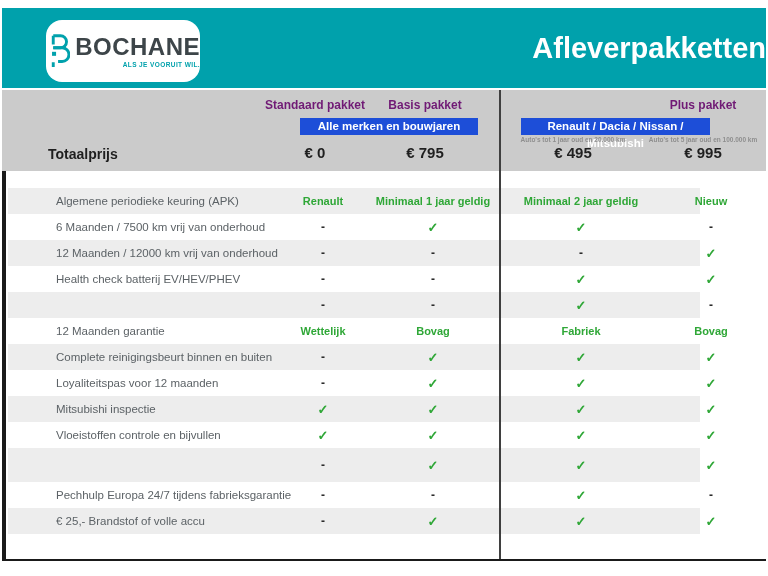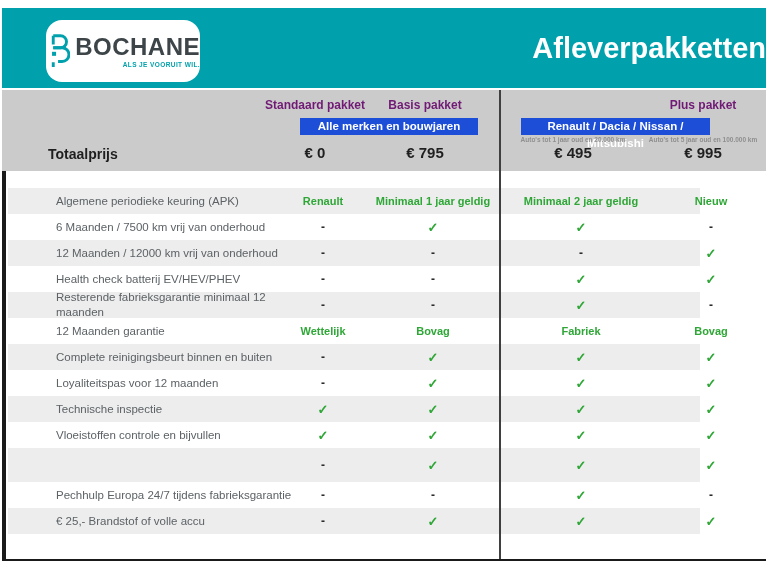--- a/index.html
+++ b/index.html
@@ -116,21 +116,20 @@
         <span class="cell v3 check">✓</span>
       </div>
       <div class="row">
     <span class="rlabel">Health check batterij EV/HEV/PHEV</span>
   <span class="cell v0 dash">-</span>
         <span class="cell v1 dash">-</span>
         <span class="cell v2 check">✓</span>
         <span class="cell v3 check">✓</span>
       </div>
       <div class="row alt">
-    <span class="rlabel">Resterende fabrieksgarantie minimaal 12 maanden</span>
   <span class="cell v0 dash">-</span>
         <span class="cell v1 dash">-</span>
         <span class="cell v2 check">✓</span>
         <span class="cell v3 dash">-</span>
       </div>
       <div class="row">
     <span class="rlabel">12 Maanden  garantie</span>
   <span class="cell v0 txt">Wettelijk</span>
         <span class="cell v1 txt">Bovag</span>
         <span class="cell v2 txt">Fabriek</span>
@@ -144,21 +143,21 @@
         <span class="cell v3 check">✓</span>
       </div>
       <div class="row">
     <span class="rlabel">Loyaliteitspas voor 12 maanden</span>
   <span class="cell v0 dash">-</span>
         <span class="cell v1 check">✓</span>
         <span class="cell v2 check">✓</span>
         <span class="cell v3 check">✓</span>
       </div>
       <div class="row alt">
-    <span class="rlabel">Technische inspectie</span>
+    <span class="rlabel">Mitsubishi inspectie</span>
   <span class="cell v0 check">✓</span>
         <span class="cell v1 check">✓</span>
         <span class="cell v2 check">✓</span>
         <span class="cell v3 check">✓</span>
       </div>
       <div class="row">
     <span class="rlabel">Vloeistoffen controle en bijvullen</span>
   <span class="cell v0 check">✓</span>
         <span class="cell v1 check">✓</span>
         <span class="cell v2 check">✓</span>

